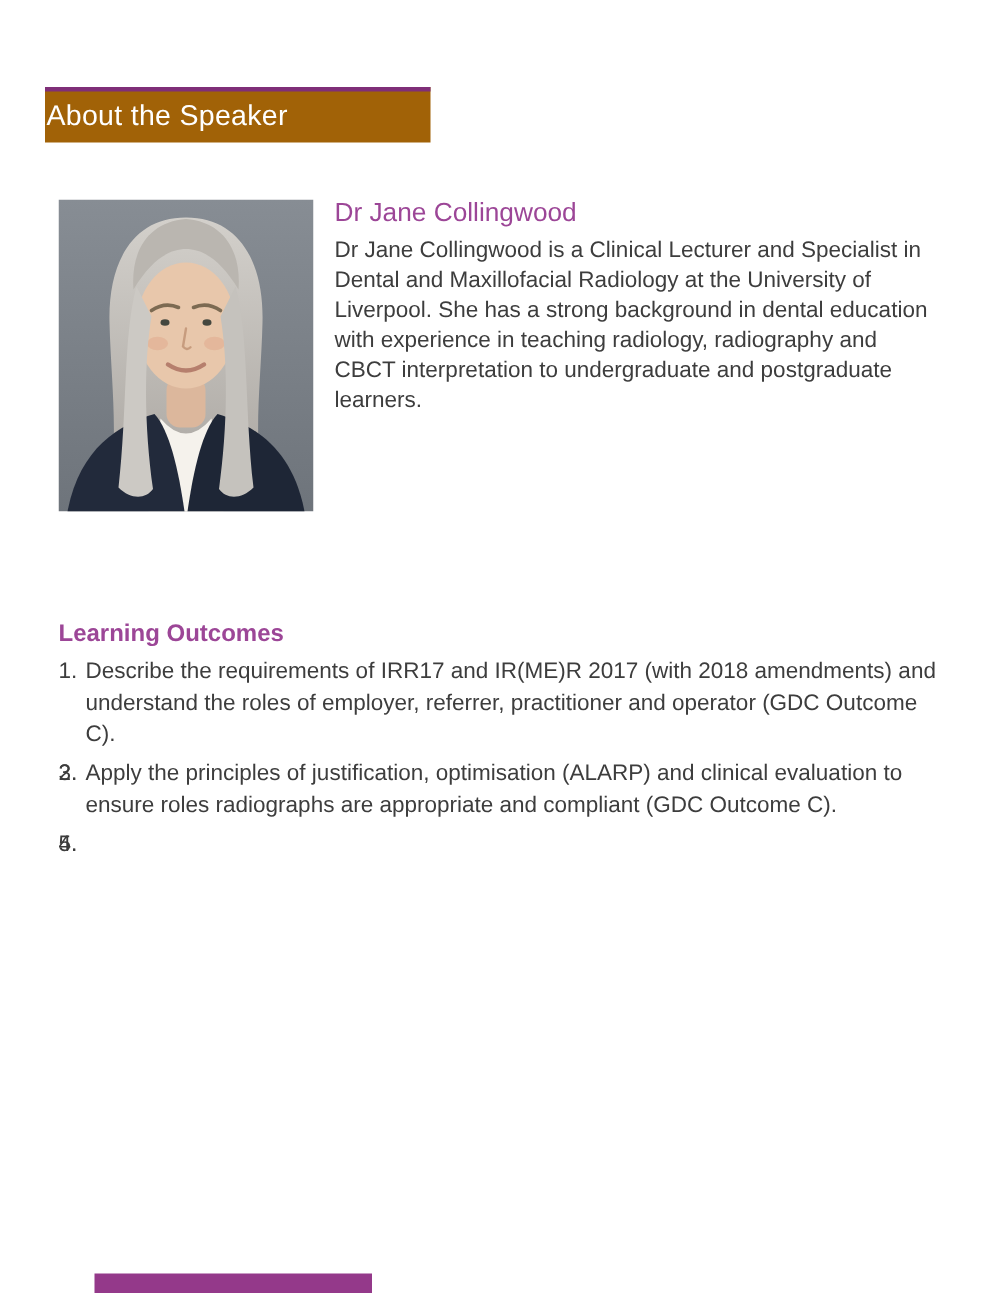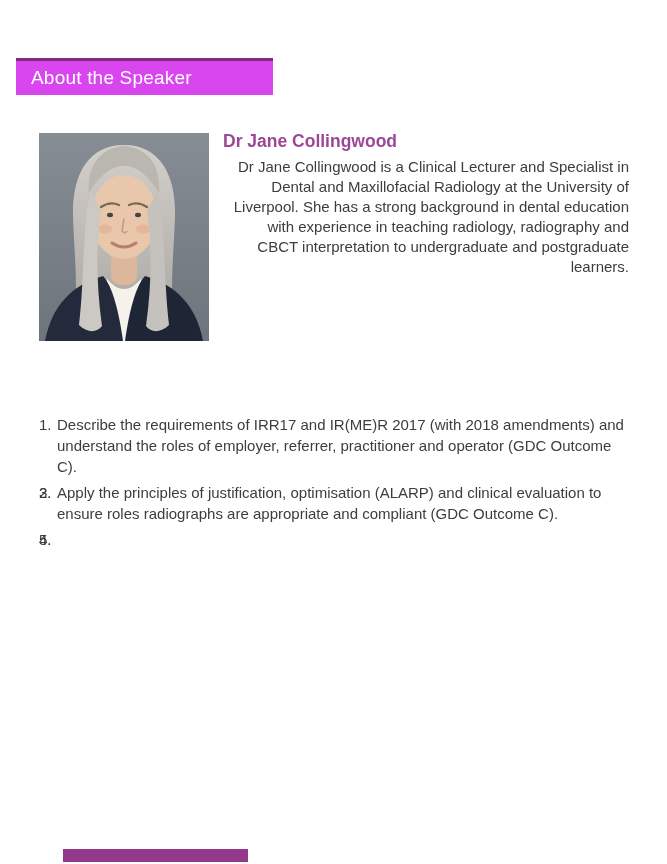--- a/index.html
+++ b/index.html
@@ -1,38 +1,38 @@
 <!DOCTYPE html>
 <html><head>
 <meta charset="utf-8">
 <style>
   html,body{margin:0;padding:0;}
   body{
     width:667px;height:864px;position:relative;background:#ffffff;
     font-family:"Liberation Sans",sans-serif;color:#3d3d3d;overflow:hidden;
   }
   .header-bar{
-    position:absolute;left:16px;top:58px;width:257px;height:37px;
-    background:#d946ef;border-top:3px solid #7f2e78;box-sizing:border-box;
-    display:flex;align-items:center;padding-left:15px;
+    position:absolute;left:30px;top:58px;width:257px;height:37px;
+    background:#a16207;border-top:3px solid #7f2e78;box-sizing:border-box;
+    display:flex;align-items:center;padding-left:1px;
   }
   .header-bar span{color:#ffffff;font-size:19px;letter-spacing:.2px;}
   .bio{
     position:absolute;left:39px;top:131px;width:590px;
     font-size:15px;line-height:20px;
   }
   .photo{
     float:left;width:170px;height:208px;margin:2px 14px 6px 0;
     display:block;
   }
   .bio h2{
     margin:0 0 6px 0;font-size:17.5px;line-height:20px;
-    color:#9c4697;font-weight:bold;padding-left:12px;
+    color:#9c4697;font-weight:normal;padding-left:12px;
   }
-  .bio p{margin:0 0 7px 0;text-align:right;}
+  .bio p{margin:0 0 7px 0;}
   .outcomes{
     position:absolute;left:39px;top:414px;width:596px;
     font-size:15px;line-height:21px;
   }
   .outcomes h3{
     margin:0 0 5px 0;font-size:16px;line-height:18px;
     color:#9c4697;font-weight:bold;
   }
   .outcomes ol{list-style:none;margin:0;padding:0;}
   .outcomes li{position:relative;padding-left:18px;margin:0 0 5px 0;}
@@ -78,20 +78,21 @@
     <path d="M6 208 C14 166 40 150 64 143 C74 154 80 180 84 208 Z" fill="#222a3b"></path>
     <path d="M164 208 C156 166 130 150 106 143 C96 154 90 180 86 208 Z" fill="#1e2636"></path>
     <path d="M52 58 C43 90 46 140 40 192 C48 200 58 200 63 193 C57 150 57 108 62 78 Z" fill="#ccc9c4"></path>
     <path d="M118 58 C127 90 124 140 130 192 C122 200 112 200 107 193 C113 150 113 108 108 78 Z" fill="#c5c2bd"></path>
   </svg>
   <h2>Dr Jane Collingwood</h2>
   <p>Dr Jane Collingwood is a Clinical Lecturer and Specialist in Dental and Maxillofacial Radiology at the University of Liverpool. She has a strong background in dental education with experience in teaching radiology, radiography and CBCT interpretation to undergraduate and postgraduate learners.</p>
 </div>
 
 <div class="outcomes">
+  <h3>Learning Outcomes</h3>
   <ol>
     <li>
       <span class="num">1.</span>
       <span>Describe the requirements of IRR17 and IR(ME)R 2017 (with 2018 amendments) and understand the roles of employer, referrer, practitioner and operator (GDC Outcome C).</span>
     </li>
     <li>
       <span class="num">2.</span>
     </li>
     <li>
       <span class="num">3.</span>

